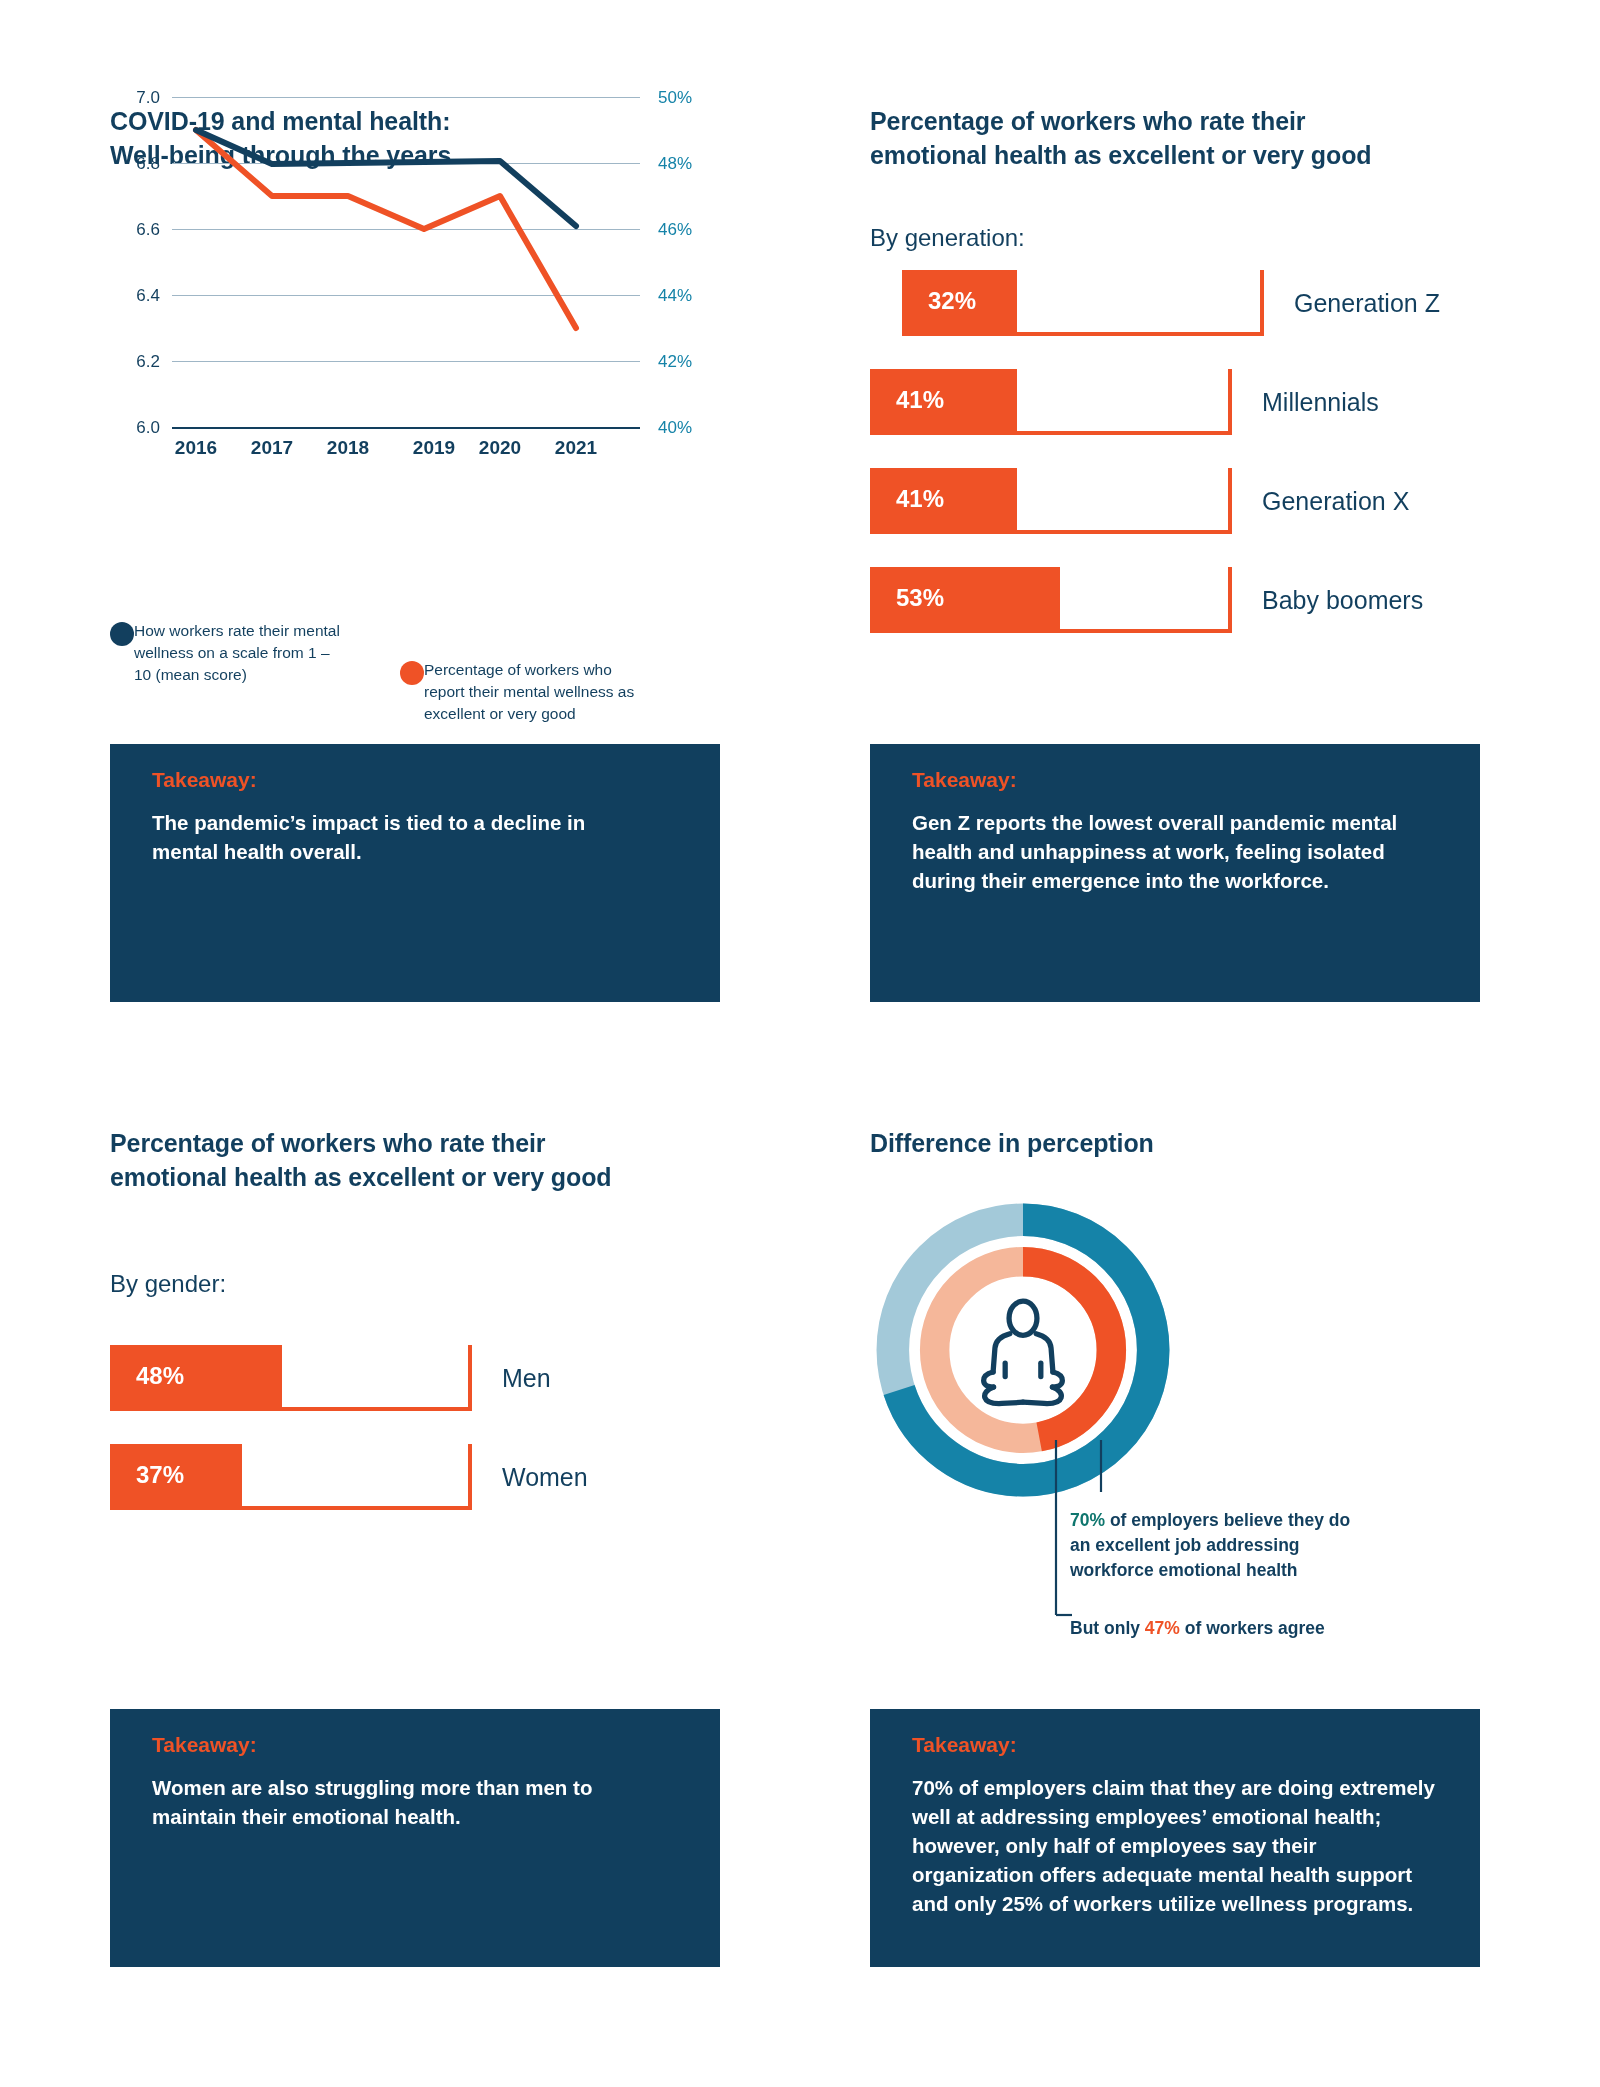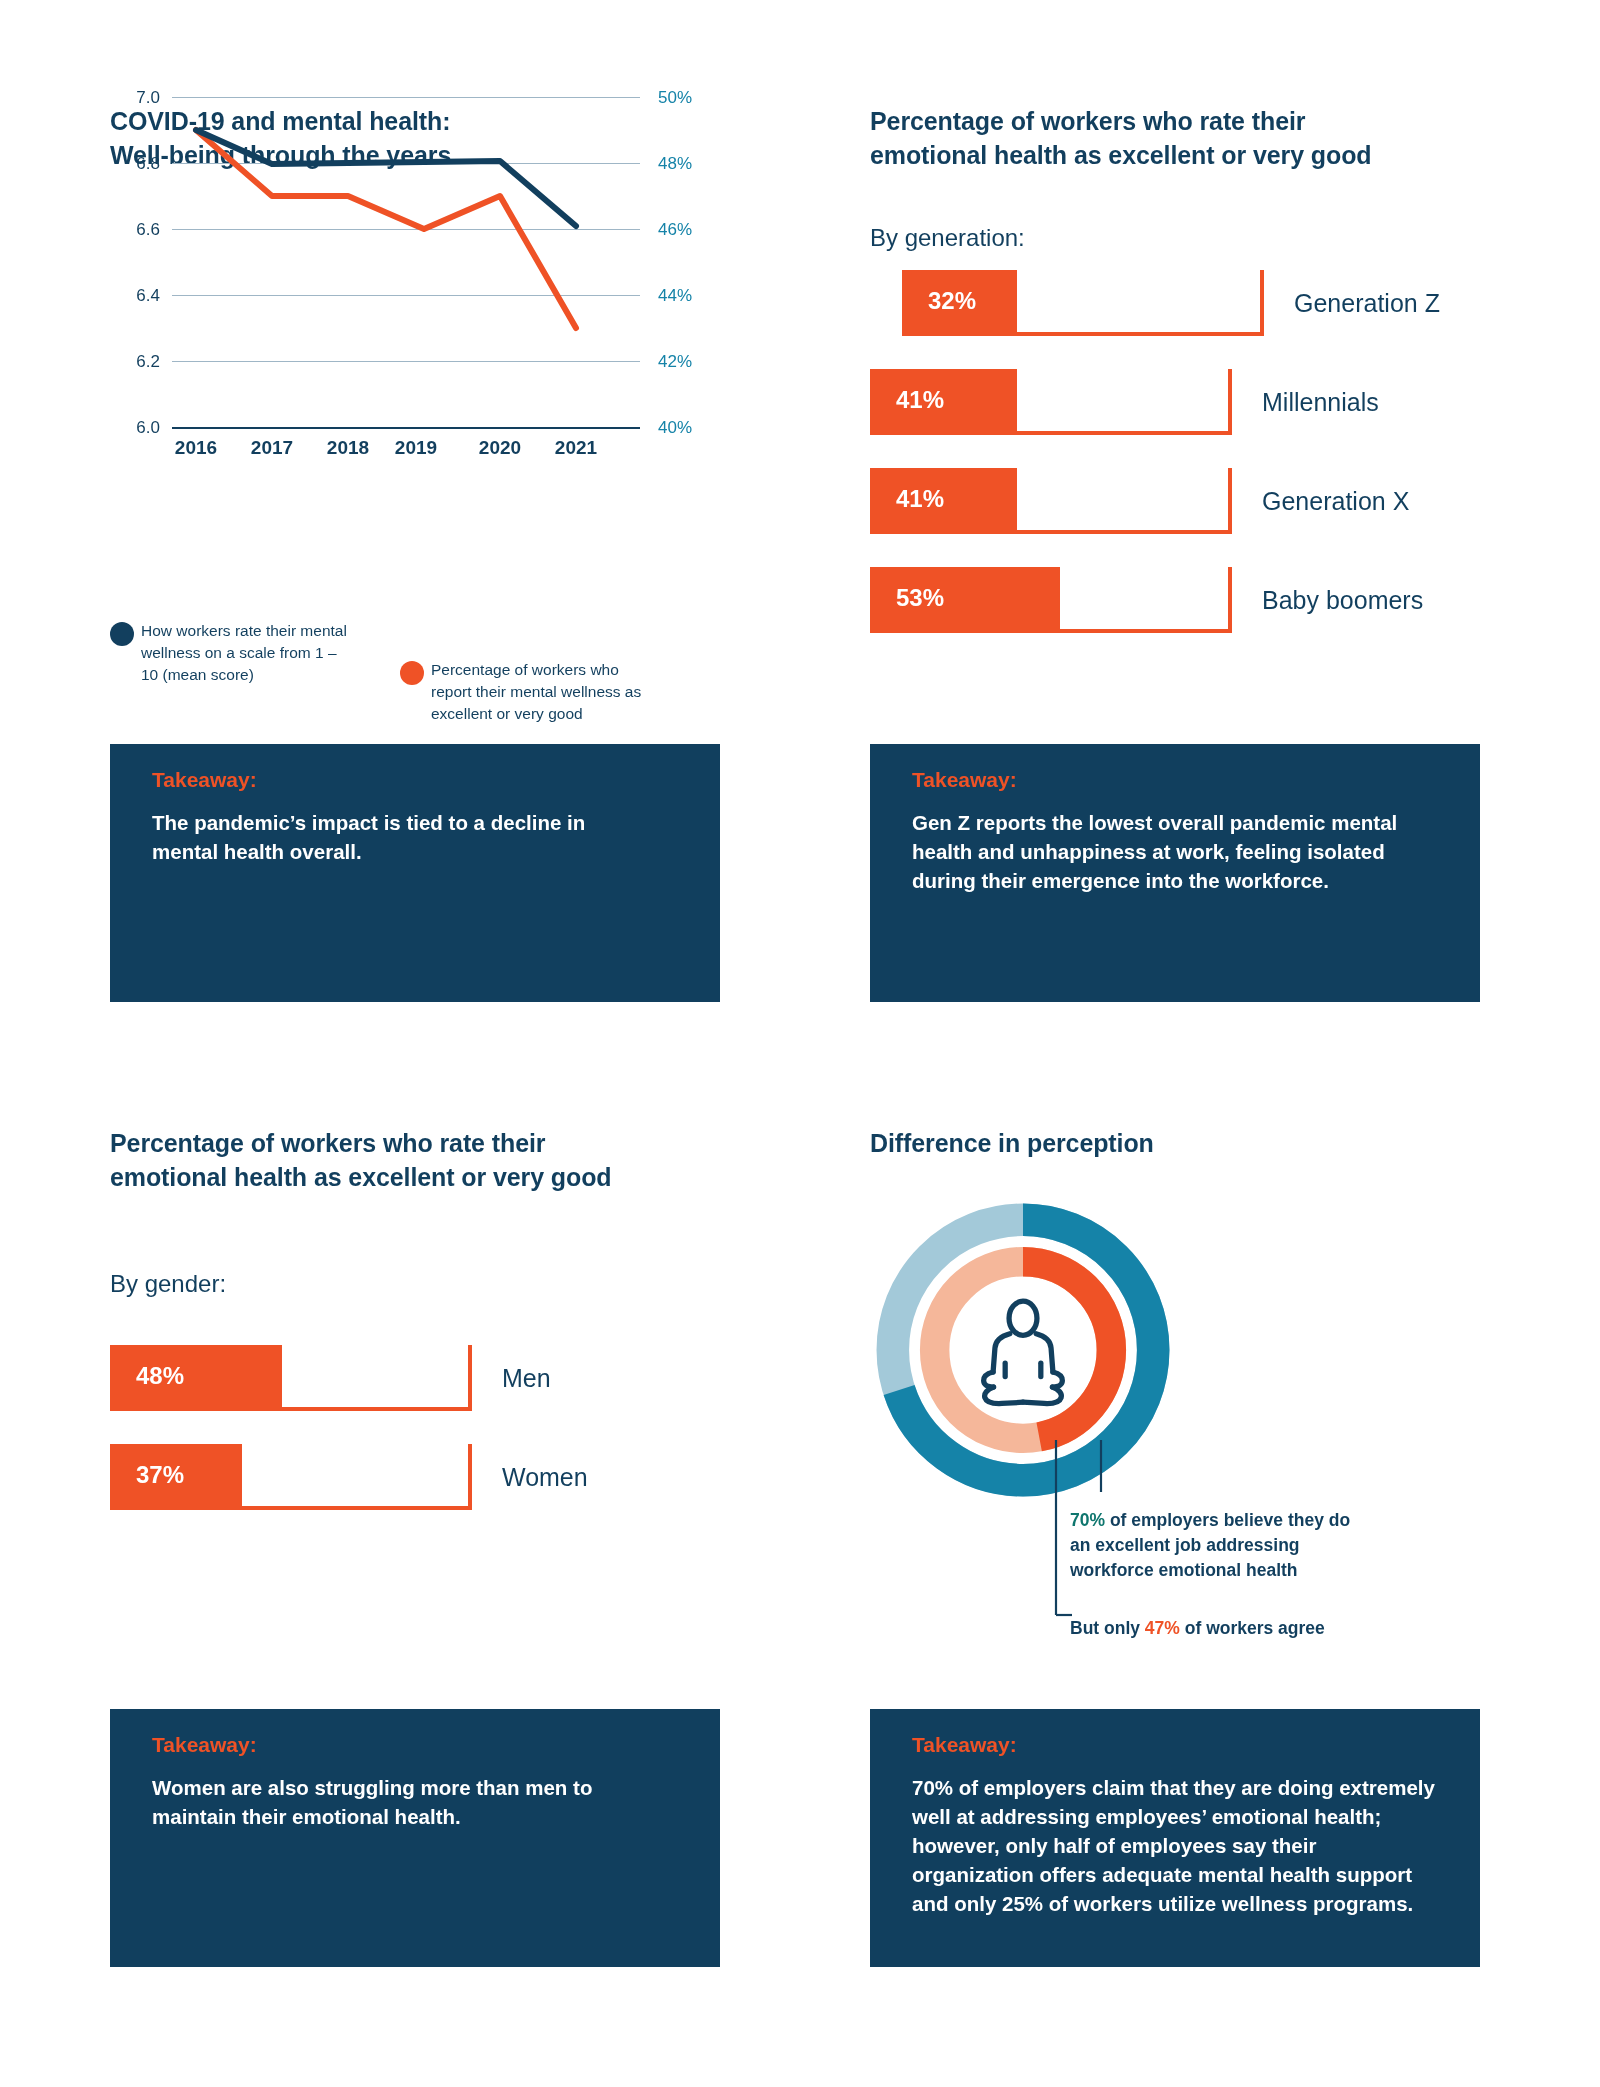--- a/index.html
+++ b/index.html
@@ -68,21 +68,21 @@
   }
   .gridline.base { background: #123f5e; height: 2px; }
   .xtick {
     position: absolute;
     color: #123f5e;
     font-size: 19px;
     font-weight: bold;
     text-align: center;
   }
   .legend-row { position: absolute; display: flex; gap: 0; }
-  .legend-item { display: flex; align-items: flex-start; gap: 7px; }
+  .legend-item { display: flex; align-items: flex-start; gap: 0; }
   .legend-dot { width: 24px; height: 24px; border-radius: 50%; flex: 0 0 auto; margin-top: 2px;}
   .legend-text {
     color: #123f5e;
     font-size: 15.5px;
     line-height: 1.42;
     max-width: 215px;
   }
 
   
   .bar-row { position: absolute; display: flex; align-items: center; }
@@ -164,21 +164,21 @@
     <svg style="position:absolute; left:62px; top:-118px; width:470px; height:346px; overflow:visible;" viewBox="0 0 470 346" preserveAspectRatio="none">
 
       <polyline points="24,43 100,109 176,109 252,142 328,109 404,241" fill="none" stroke="#ef5226" stroke-width="6" stroke-linejoin="round" stroke-linecap="round"></polyline>
 
       <polyline points="24,43 100,77 176,76 252,75 328,74 404,139" fill="none" stroke="#123f5e" stroke-width="6" stroke-linejoin="round" stroke-linecap="round"></polyline>
     </svg>
 
     <div class="xtick" style="left:46px;  top:232px; width:80px;">2016</div>
     <div class="xtick" style="left:122px; top:232px; width:80px;">2017</div>
     <div class="xtick" style="left:198px; top:232px; width:80px;">2018</div>
-    <div class="xtick" style="left:266px; top:232px; width:80px;">2019</div>
+    <div class="xtick" style="left:284px; top:232px; width:80px;">2019</div>
     <div class="xtick" style="left:350px; top:232px; width:80px;">2020</div>
     <div class="xtick" style="left:426px; top:232px; width:80px;">2021</div>
 
     <div class="legend-row" style="left:0px; top:415px; width:640px;">
       <div class="legend-item" style="width:290px;">
         <span class="legend-dot" style="background:#123f5e;"></span>
         <span class="legend-text">How workers rate their mental wellness on a scale from 1 – 10 (mean score)</span>
       </div>
       <div class="legend-item" style="width:290px;margin-top:39px;">
         <span class="legend-dot" style="background:#ef5226;"></span>

